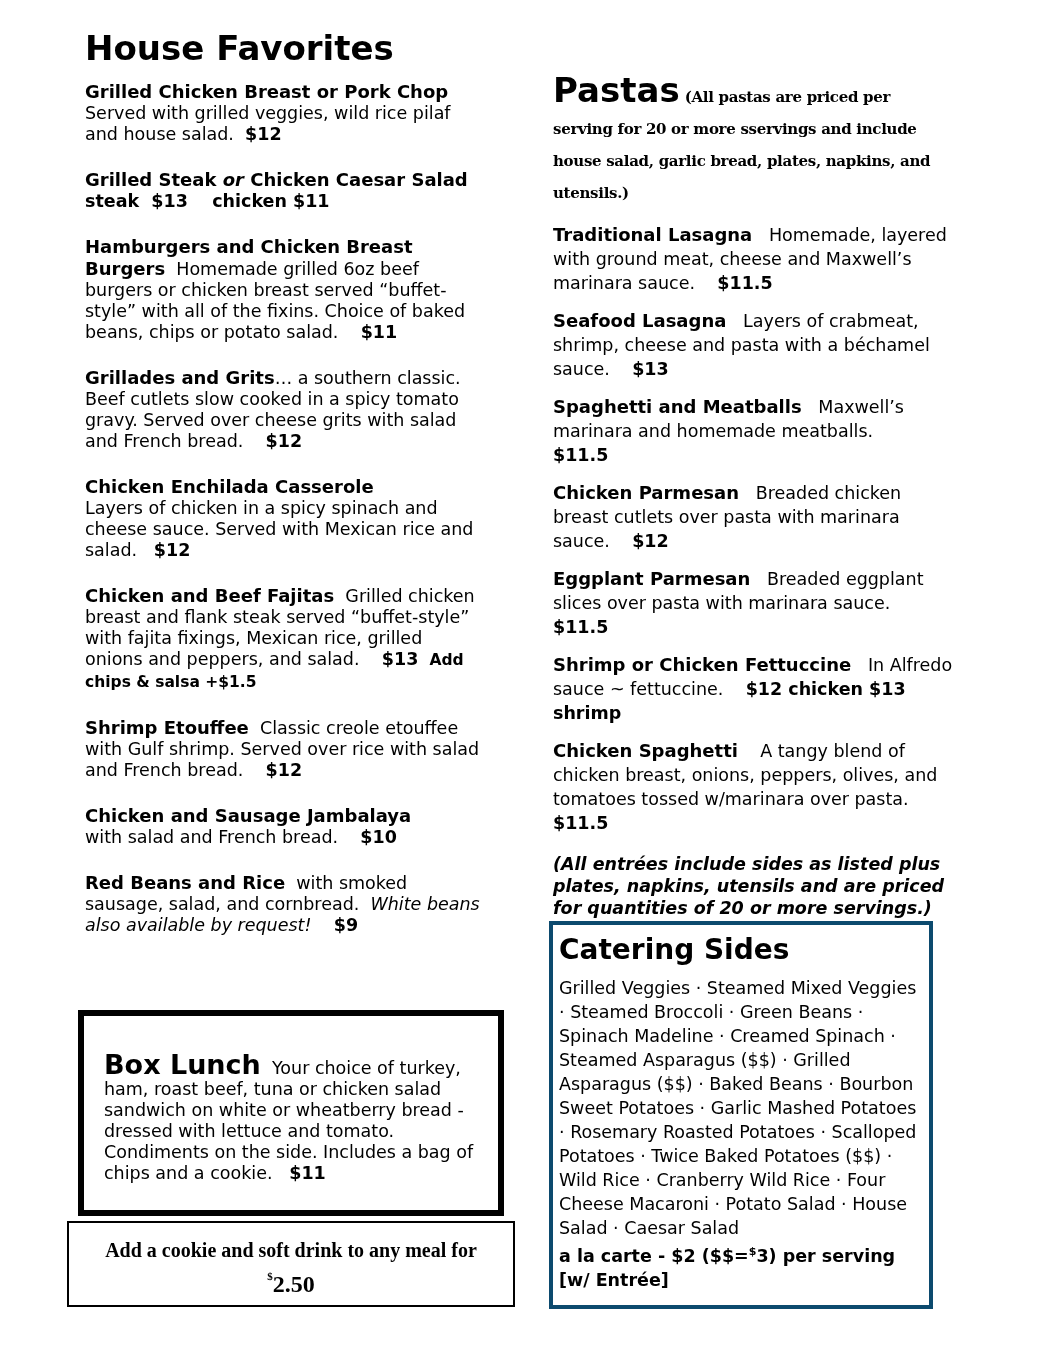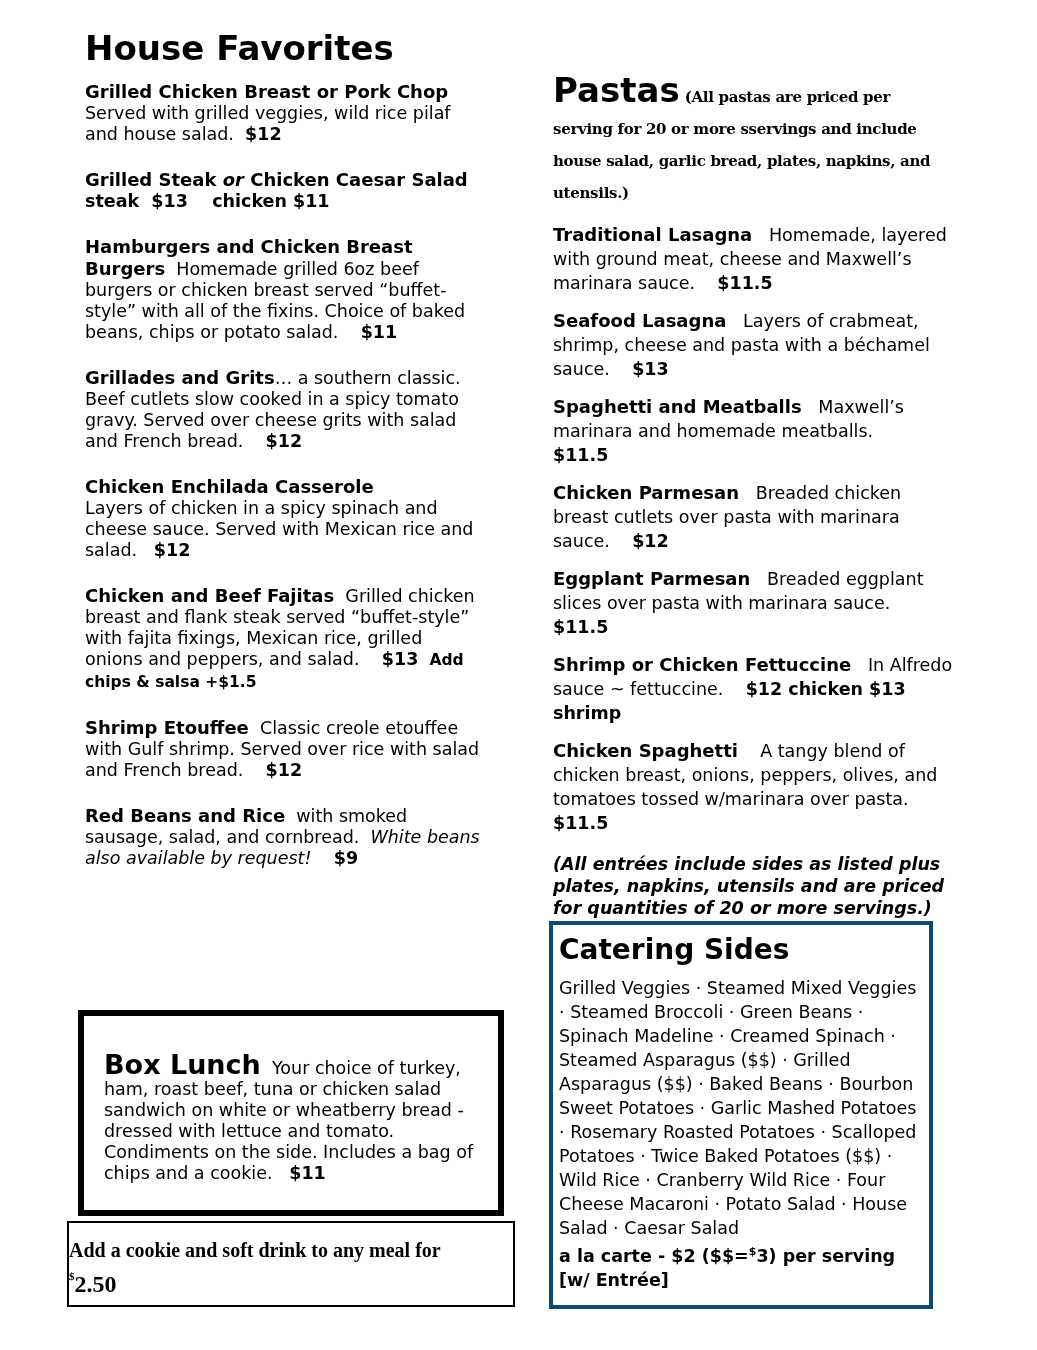--- a/index.html
+++ b/index.html
@@ -22,21 +22,21 @@
   .entree-note { font-style: italic; font-weight: bold; font-size: 17.5px; line-height: 22px; margin: 18px 0 0 0; }
   .box-lunch {
     position: absolute; left: 78px; top: 1010px; width: 414px; height: 194px;
     border: 6px solid #000; box-sizing: content-box;
   }
   .box-lunch .inner { position: absolute; left: 20px; top: 38px; right: 8px; font-size: 17.5px; line-height: 21px; }
   .box-lunch .name { font-weight: bold; font-size: 27px; }
   .box-lunch .price { font-weight: bold; }
   .addon {
     position: absolute; left: 67px; top: 1221px; width: 444px; height: 82px;
-    border: 2px solid #000; 
+    border: 2px solid #000; text-align: center;
     font-family: "Liberation Serif", serif; font-weight: bold; font-size: 20px; line-height: 26px;
   }
   .addon .line1 { margin-top: 14px; }
   .addon .price { font-size: 24px; }
   .addon sup { font-size: 11px; vertical-align: 12px; }
   .sides {
     position: absolute; left: 549px; top: 921px; width: 364px; height: 380px;
     border: 4px solid #0c4a6e; padding: 0 6px;
   }
   .sides h2 { font-size: 28px; font-weight: bold; margin: 8px 0 10px 0; }
@@ -84,20 +84,25 @@
     <span class="price">$13</span>&nbsp;
     <span class="extra">Add chips &amp; salsa +$1.5</span>
   </div>
 
   <div class="item">
     <span class="name">Shrimp Etouffee</span>&nbsp;
     <span>Classic creole etouffee with Gulf shrimp.  Served over rice with salad and French bread.</span>&nbsp;&nbsp;&nbsp;
     <span class="price">$12</span>
   </div>
 
+  <div class="item">
+    <span class="name">Chicken and Sausage Jambalaya</span><br>
+    <span>with salad and French bread.</span>&nbsp;&nbsp;&nbsp;
+    <span class="price">$10</span>
+  </div>
 
   <div class="item">
     <span class="name">Red Beans and Rice</span>&nbsp;
     <span>with smoked sausage, salad, and cornbread.</span>&nbsp;
     <span class="italic">White beans also available by request!</span>&nbsp;&nbsp;&nbsp;
     <span class="price">$9</span>
   </div>
 </div>
 
 <div class="box-lunch">

